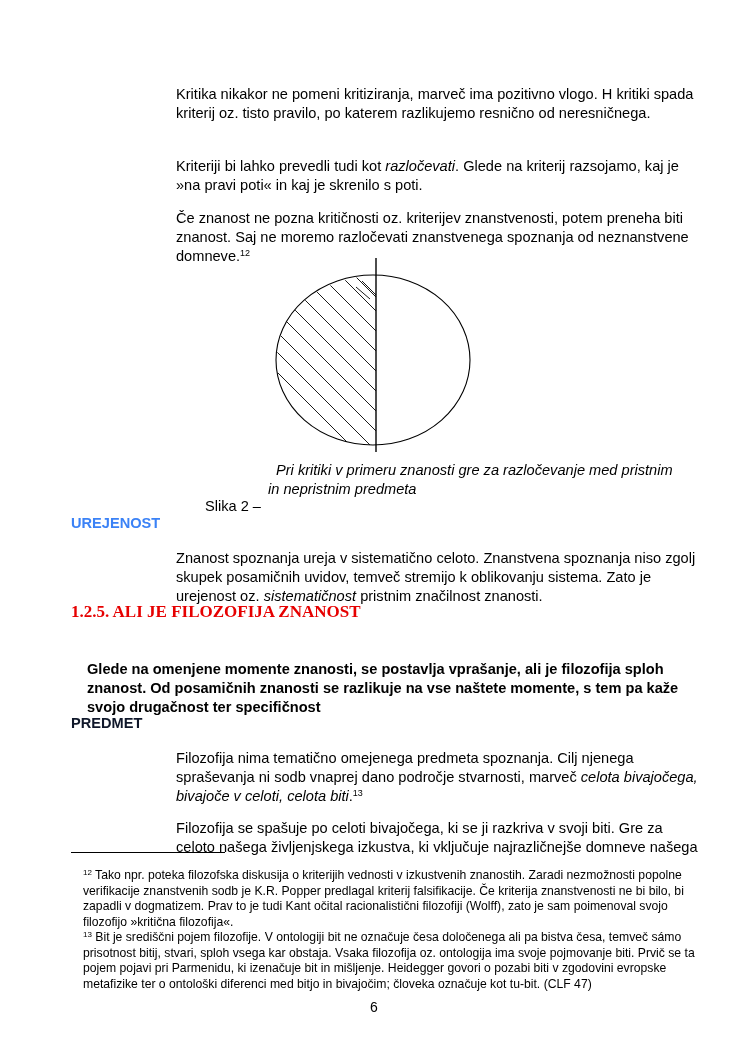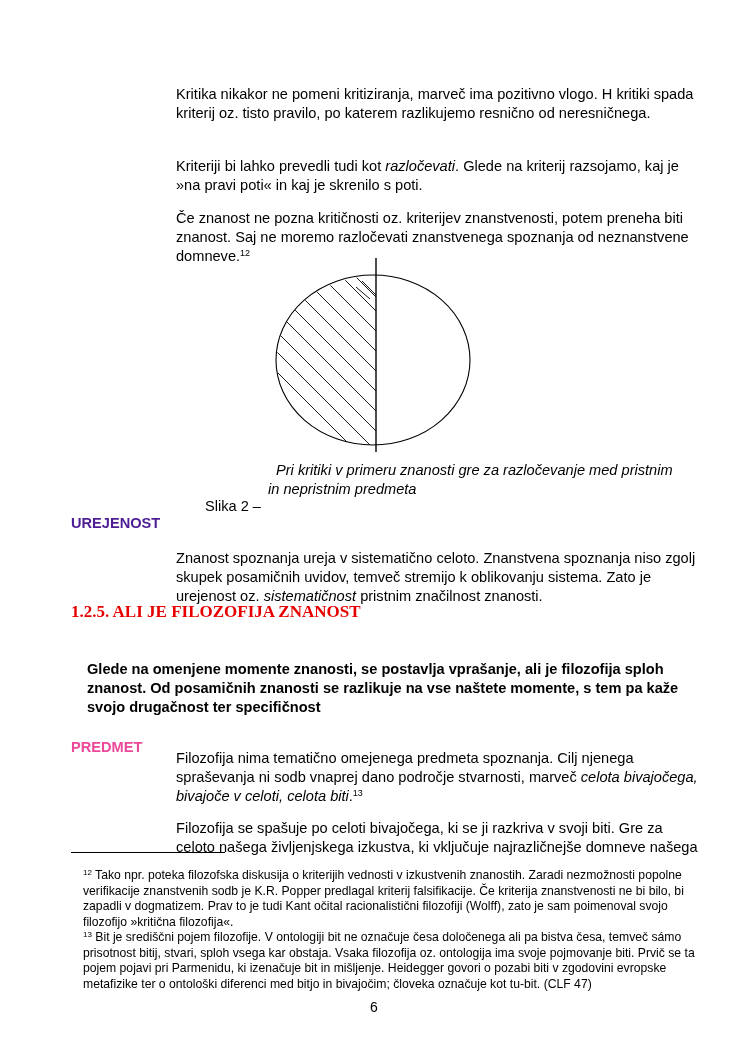--- a/index.html
+++ b/index.html
@@ -48,28 +48,28 @@
     <line x1="86" y1="32" x2="100" y2="44"></line>
   </g>
   <ellipse cx="103" cy="105" rx="97" ry="85" fill="none" stroke="#000" stroke-width="1.1"></ellipse>
   <line x1="106" y1="3" x2="106" y2="197" stroke="#000" stroke-width="1.4"></line>
 </svg>
 
 <div class="abs cap" style="top:461px; left:205px;margin-top:36px;">Slika 2 – </div>
 <div class="abs cap" style="top:461px; left:256px; font-style:italic;margin-left:20px;">Pri kritiki v primeru znanosti gre za razločevanje med pristnim</div>
 <div class="abs cap" style="top:480px; left:268px; font-style:italic;">in nepristnim predmeta</div>
 
-<div class="abs label" style="top:514px; left:71px; color:#4c1d95;">UREJENOST</div>
+<div class="abs label" style="top:514px; left:71px; color:#3b82f6;">UREJENOST</div>
 <p class="abs p indent" style="top:533px;"><span>Znanost spoznanja ureja v sistematično celoto. Znanstvena spoznanja niso zgolj skupek posamičnih uvidov, temveč stremijo k oblikovanju sistema. Zato je urejenost oz. </span><i>sistematičnost</i><span> pristnim značilnost znanosti.</span></p>
 
 <div class="abs heading" style="top:600px; left:71px; color:#e60000;">1.2.5. ALI JE FILOZOFIJA ZNANOST</div>
 
 <p class="abs p full" style="top:644px;">Glede na omenjene momente znanosti, se postavlja vprašanje, ali je filozofija sploh znanost. Od posamičnih znanosti se razlikuje na vse naštete momente, s tem pa kaže svojo drugačnost ter specifičnost</p>
 
-<div class="abs label" style="top:738px; left:71px; color:#ec4899;">PREDMET</div>
+<div class="abs label" style="top:714px; left:71px; color:#0f172a;">PREDMET</div>
 <p class="abs p indent" style="top:733px;"><span>Filozofija nima tematično omejenega predmeta spoznanja. Cilj njenega spraševanja ni sodb vnaprej dano področje stvarnosti, marveč </span><i>celota bivajočega, bivajoče v celoti, celota biti</i><span>.</span><sup>13</sup></p>
 
 <p class="abs p indent" style="top:803px;">Filozofija se spašuje po celoti bivajočega, ki se ji razkriva v svoji biti. Gre za celoto našega življenjskega izkustva, ki vključuje najrazličnejše domneve našega</p>
 
 <div class="abs rule"></div>
 
 <p class="abs fn" style="top:856px;"><sup>12</sup><span> Tako npr. poteka filozofska diskusija o kriterijih vednosti v izkustvenih znanostih. Zaradi nezmožnosti popolne verifikacije znanstvenih sodb je K.R. Popper predlagal kriterij falsifikacije. Če kriterija znanstvenosti ne bi bilo, bi zapadli v dogmatizem. Prav to je tudi Kant očital racionalistični filozofiji (Wolff), zato je sam poimenoval svojo filozofijo »kritična filozofija«.</span></p>
 
 <p class="abs fn" style="top:918px;"><sup>13</sup><span> Bit je središčni pojem filozofije. V ontologiji bit ne označuje česa določenega ali pa bistva česa, temveč sámo prisotnost bitij, stvari, sploh vsega kar obstaja. Vsaka filozofija oz. ontologija ima svoje pojmovanje biti. Prvič se ta pojem pojavi pri Parmenidu, ki izenačuje bit in mišljenje. Heidegger govori o pozabi biti v zgodovini evropske metafizike ter o ontološki diferenci med bitjo in bivajočim; človeka označuje kot tu-bit. (CLF 47)</span></p>
 

